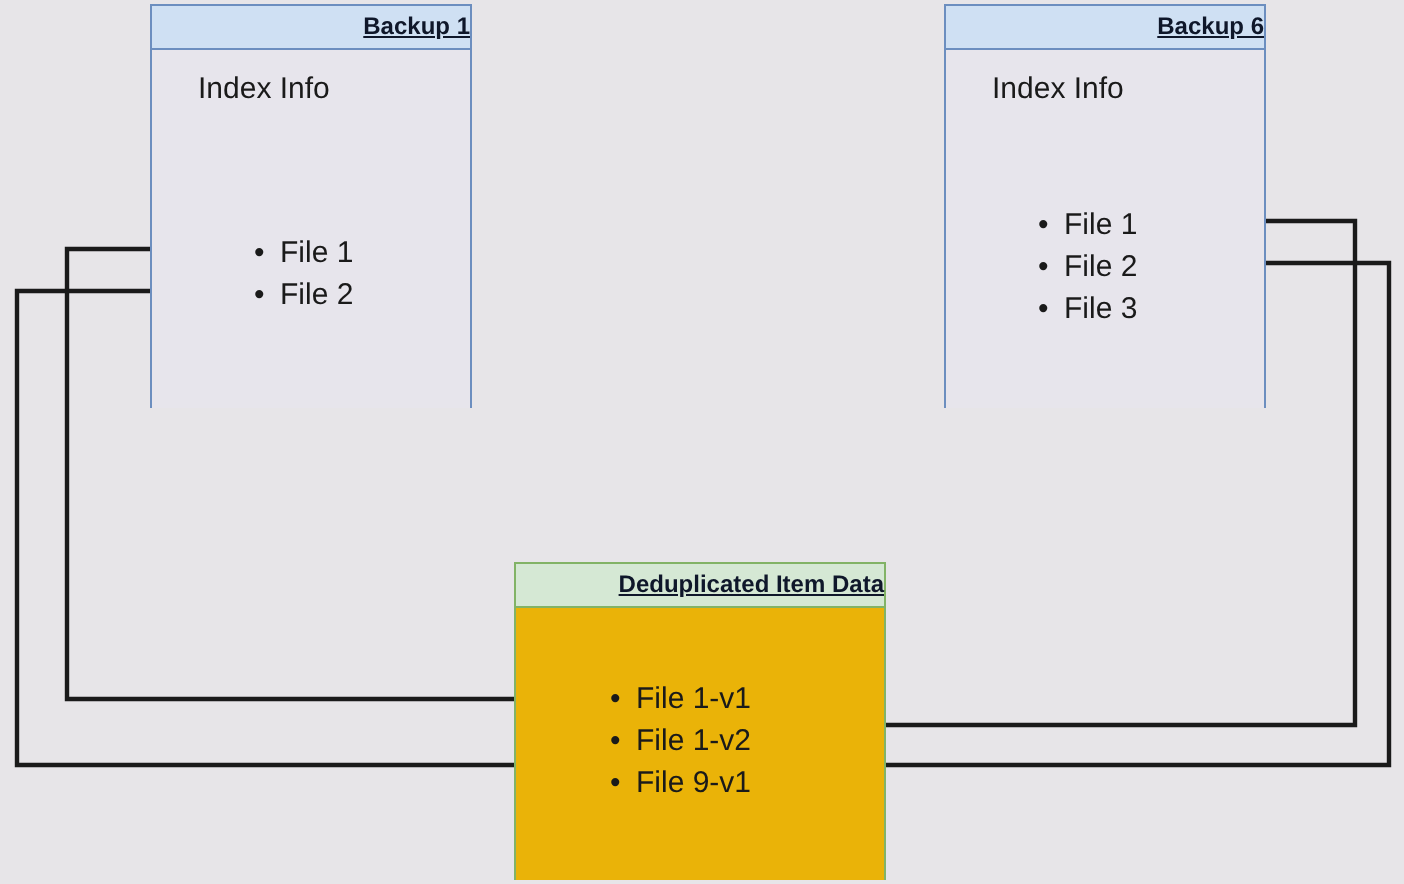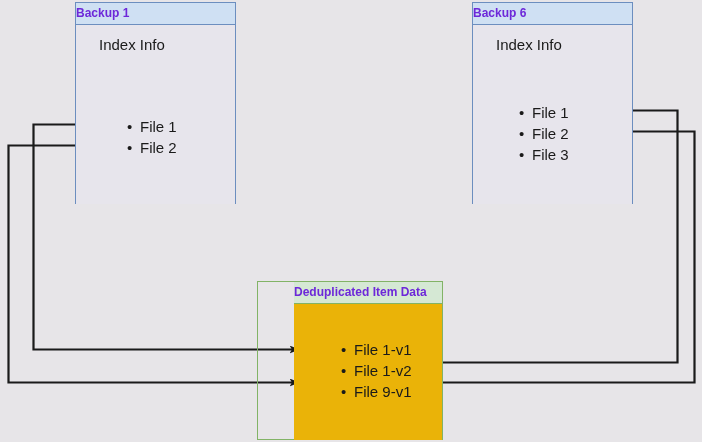--- a/index.html
+++ b/index.html
@@ -27,44 +27,44 @@
     pointer-events: none;
   }
   .box {
     position: absolute;
     box-sizing: border-box;
   }
   .box-header {
     box-sizing: border-box;
     height: 22px;
     line-height: 20px;
-    text-align: left;
+    text-align: right;
     font-size: 12px;
     font-weight: bold;
-    color: #6d28d9;
+    color: #0f172a;
+    text-decoration: underline;
   }
   .box-body {
     box-sizing: border-box;
     position: relative;
     width: 100%;
   }
   .box-blue {
     border: 1px solid #6c8ebf;
   }
   .box-blue .box-header {
     background: #cfe0f3;
     border-bottom: 1px solid #6c8ebf;
   }
   .box-blue .box-body {
     background: #e7e5ec;
     text-align: right;
   }
   .box-green {
     border: 1px solid #82b366;
-    padding-left: 36px;
   }
   .box-green .box-header {
     background: #d5e8d4;
     border-bottom: 1px solid #82b366;
   }
   .box-green .box-body {
     background: #eab308;
   }
   .index-label {
     position: absolute;

